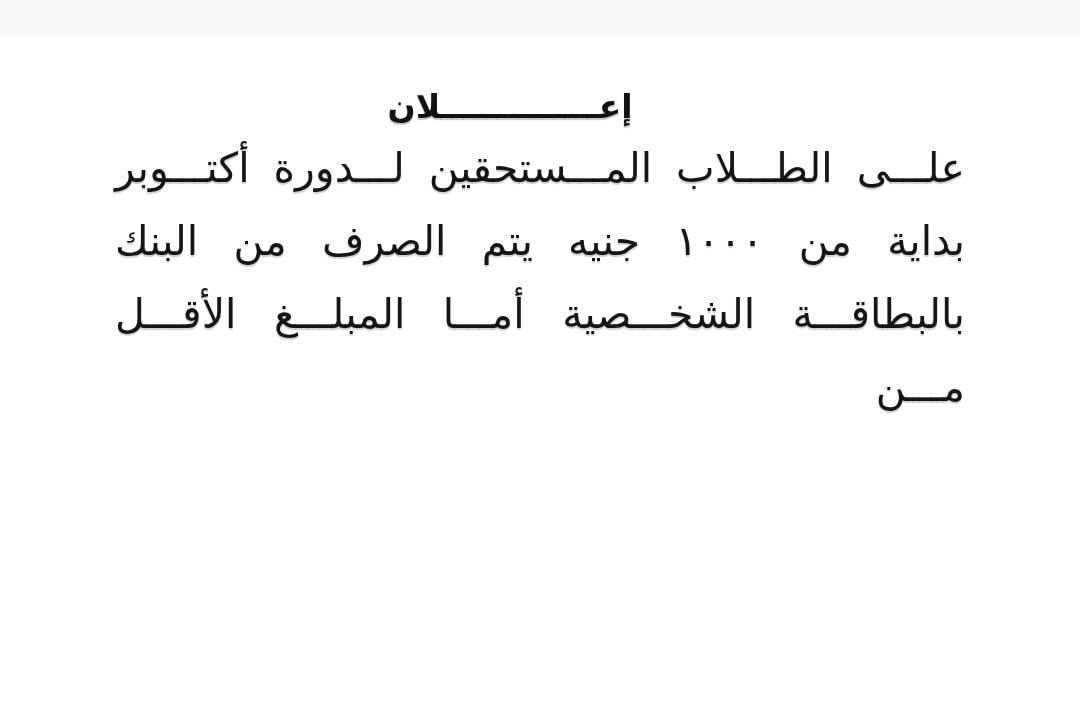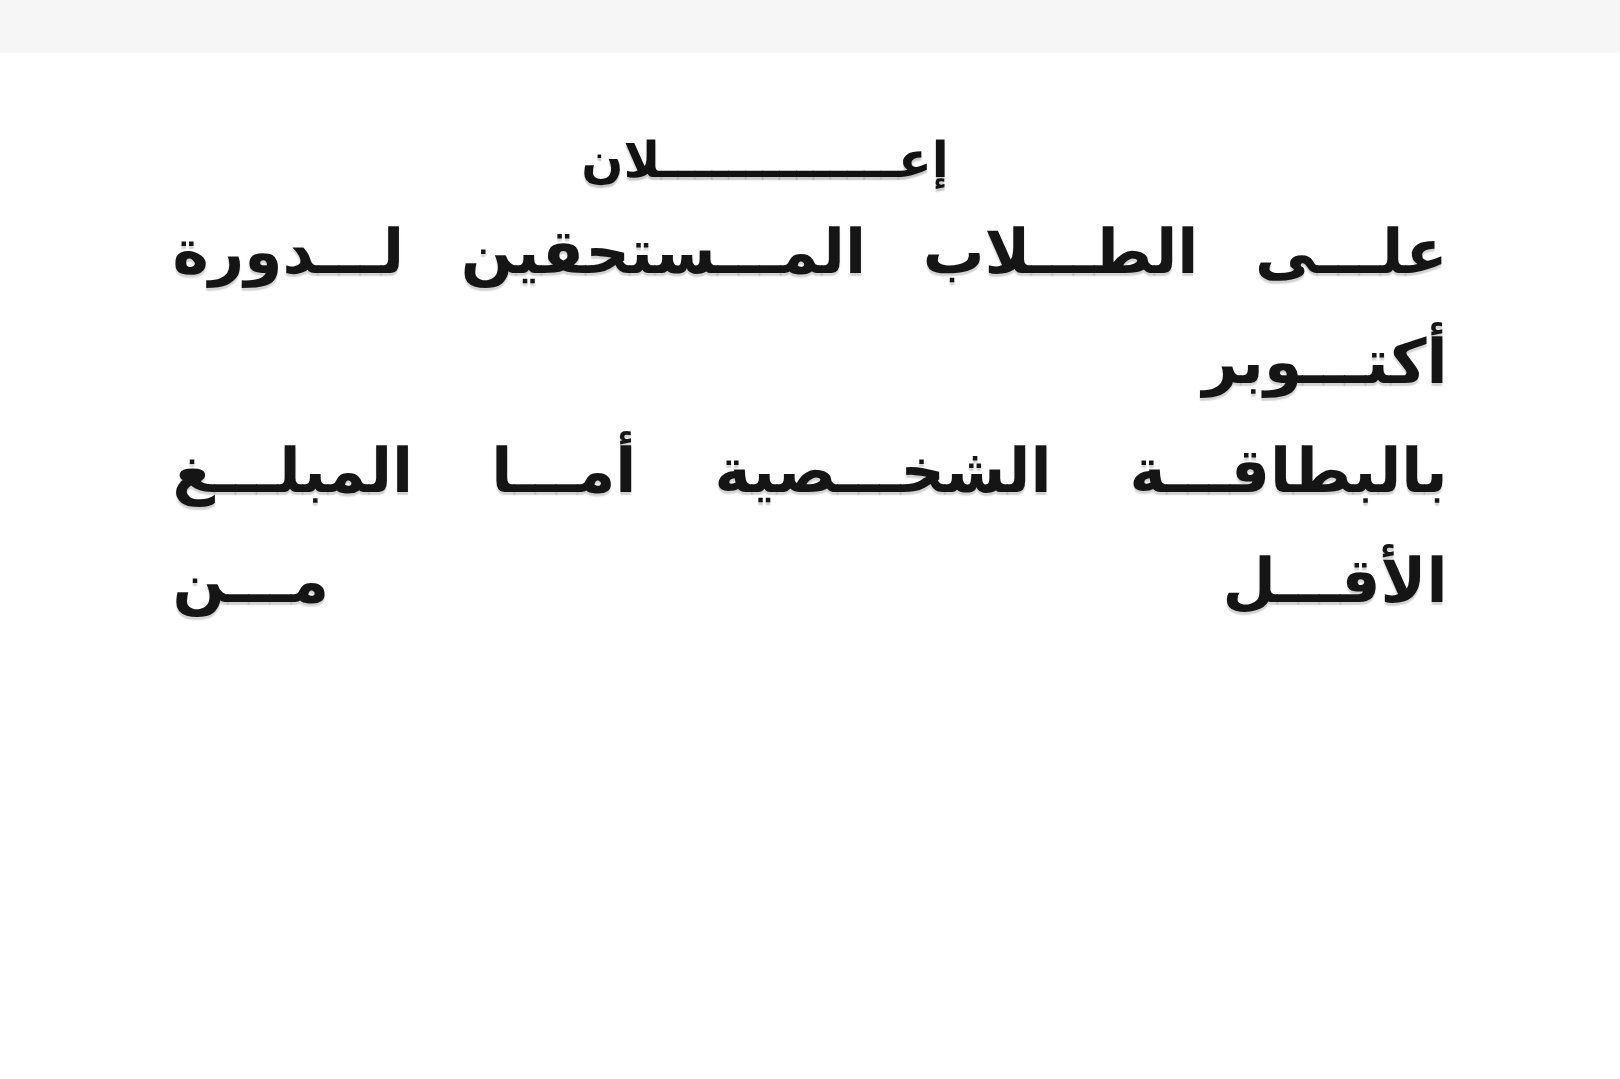--- a/index.html
+++ b/index.html
@@ -47,37 +47,38 @@
     letter-spacing: 0;
   }
   .announcement-body {
     width: 850px;
     margin: 0 auto;
   }
   .announcement-line {
     width: 850px;
     font-size: 41px;
     line-height: 73px;
-    font-weight: bold;
+    font-weight: normal;
     color: #151515;
     text-align: justify;
     text-align-last: justify;
     text-justify: inter-word;
     white-space: normal;
     text-shadow: 0 2px 1px rgba(0,0,0,0.18);
   }
 </style>
 </head>
 <body>
 
 <div class="scan-page">
   <div class="scan-top-band"></div>
 
   <div class="announcement">
     <div class="announcement-title">إعــــــــــــــلان</div>
 
     <div class="announcement-body">
       <div class="announcement-line">علـــى الطـــلاب المـــستحقين لـــدورة أكتـــوبر</div>
+      <div class="announcement-line">بداية من ١٠٠٠ جنيه يتم الصرف من البنك</div>
       <div class="announcement-line">بالبطاقـــة الشخـــصية أمـــا المبلـــغ الأقـــل مـــن</div>
 
     </div>
   </div>
 </div>
 
 </body></html>

